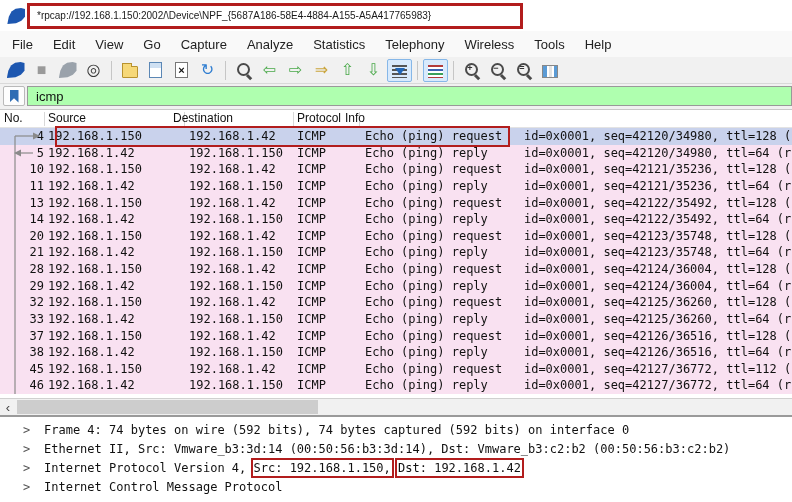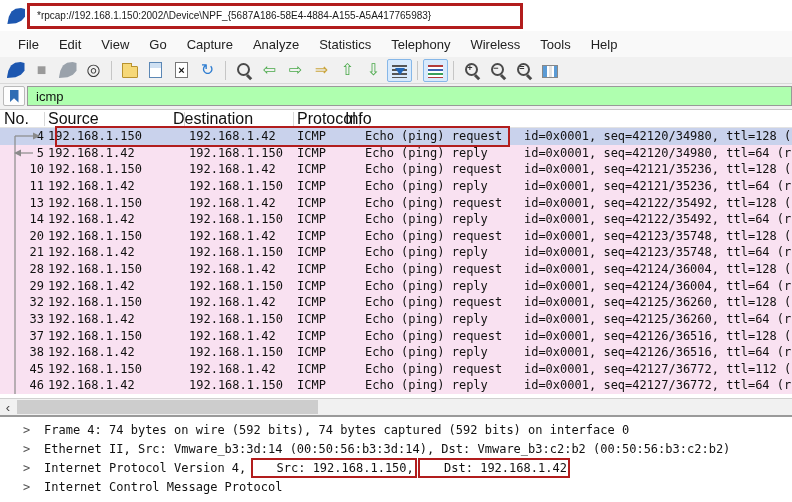--- a/index.html
+++ b/index.html
@@ -12,21 +12,21 @@
   
   #titlebar{left:0;top:0;width:792px;height:31px;background:#fff;}
   #app-icon{left:7px;top:8px;}
   .fin{display:inline-block;width:18px;height:16px;background:#1d57b0;
     clip-path:polygon(2% 100%,10% 55%,25% 22%,48% 5%,78% 0%,100% 6%,100% 55%,80% 80%,50% 95%,2% 100%);}
   #title-box{left:27px;top:3px;width:496px;height:26px;border:3px solid var(--red);}
   #title-text{left:37px;top:0;height:31px;line-height:31px;font-size:10px;color:#1a1a1a;white-space:pre;}
 
   
   #menubar{left:0;top:31px;width:792px;height:26px;background:#f9f9f9;display:flex;
-    align-items:center;padding-left:8px;font-size:13px;color:#222;text-align:right;}
+    align-items:center;padding-left:2px;font-size:13px;color:#222;text-align:right;}
   .mi{padding:0 10px;height:100%;display:flex;align-items:center;}
 
   
   #toolbar{left:0;top:57px;width:792px;height:27px;background:#f1f1f1;
     border-bottom:1px solid #d9d9d9;display:flex;align-items:center;padding-left:3px;gap:1px;}
   .tbi{width:25px;height:23px;display:flex;align-items:center;justify-content:center;
        font-size:16px;line-height:1;}
   .tbi.act{background:#d9eafc;border:1px solid #86b7e8;border-radius:2px;}
   .tsep{width:1px;height:19px;background:#c6c6c6;margin:0 4px;}
   .g{display:inline-flex;align-items:center;justify-content:center;}
@@ -66,21 +66,21 @@
   .ribbon{width:9px;height:13px;background:#2e6db4;
     clip-path:polygon(0 0,100% 0,100% 100%,50% 68%,0 100%);}
   #filter-field{left:27px;top:2px;right:0;bottom:3px;background:var(--green);
     border:1px solid #999;display:flex;align-items:center;padding-left:8px;
     font-size:13px;color:#111;}
 
   
   #plist{left:0;top:110px;width:792px;height:288px;background:#fff;
     font-family:"DejaVu Sans Mono",monospace;font-size:12px;}
   #pheader{position:relative;height:18px;background:#fff;border-bottom:1px solid #e3e3e3;
-    font-family:"Liberation Sans",sans-serif;font-size:16px;color:#111;}
+    font-family:"Liberation Sans",sans-serif;font-size:12px;color:#111;}
   .hc{position:absolute;top:0;height:18px;line-height:17px;}
   .hc0{left:4px;}.hc1{left:48px;}.hc2{left:173px;}.hc3{left:297px;}.hc4{left:345px;}
   .hsep{position:absolute;top:2px;width:1px;height:14px;background:#d8d8d8;}
   #rows{position:absolute;left:0;top:18px;right:0;height:266px;}
   .prow{position:relative;height:16.625px;line-height:16.625px;background:var(--pink);color:#111;}
   .prow.sel{background:var(--sel);}
   .prow span{position:absolute;top:0;height:100%;white-space:pre;}
   .c-no{left:0;width:44px;text-align:right;}
   .c-src{left:48px;} .c-dst{left:189px;} .c-proto{left:297px;}
   .c-info{left:365px;right:0;overflow:hidden;}
@@ -93,21 +93,21 @@
   #sb-left{left:0;top:0;width:16px;height:16px;display:flex;align-items:center;
     justify-content:center;color:#444;font-size:13px;}
   #sb-thumb{left:17px;top:1px;width:301px;height:14px;background:#cdcdcd;}
 
   
   #detail{left:0;top:415px;width:792px;height:87px;background:#fff;
     border-top:2px solid #9a9a9a;padding-top:4px;
     font-family:"DejaVu Sans Mono",monospace;font-size:12px;color:#111;}
   .dline{position:relative;height:19px;line-height:19px;padding-left:44px;white-space:pre;}
   .dexp{position:absolute;left:23px;color:#555;}
-  .boxed{outline:2px solid var(--red);outline-offset:1px;padding-left:23px;}
+  .boxed{outline:2px solid var(--red);outline-offset:1px;}
 </style>
 </head>
 <body>
 
 <div id="app">
 
   <div id="titlebar" class="abs">
     <span id="app-icon" class="abs fin"></span>
     <div id="title-box" class="abs"></div>
     <div id="title-text" class="abs">*rpcap://192.168.1.150:2002/\Device\NPF_{5687A186-58E4-4884-A155-A5A417765983}</div>

